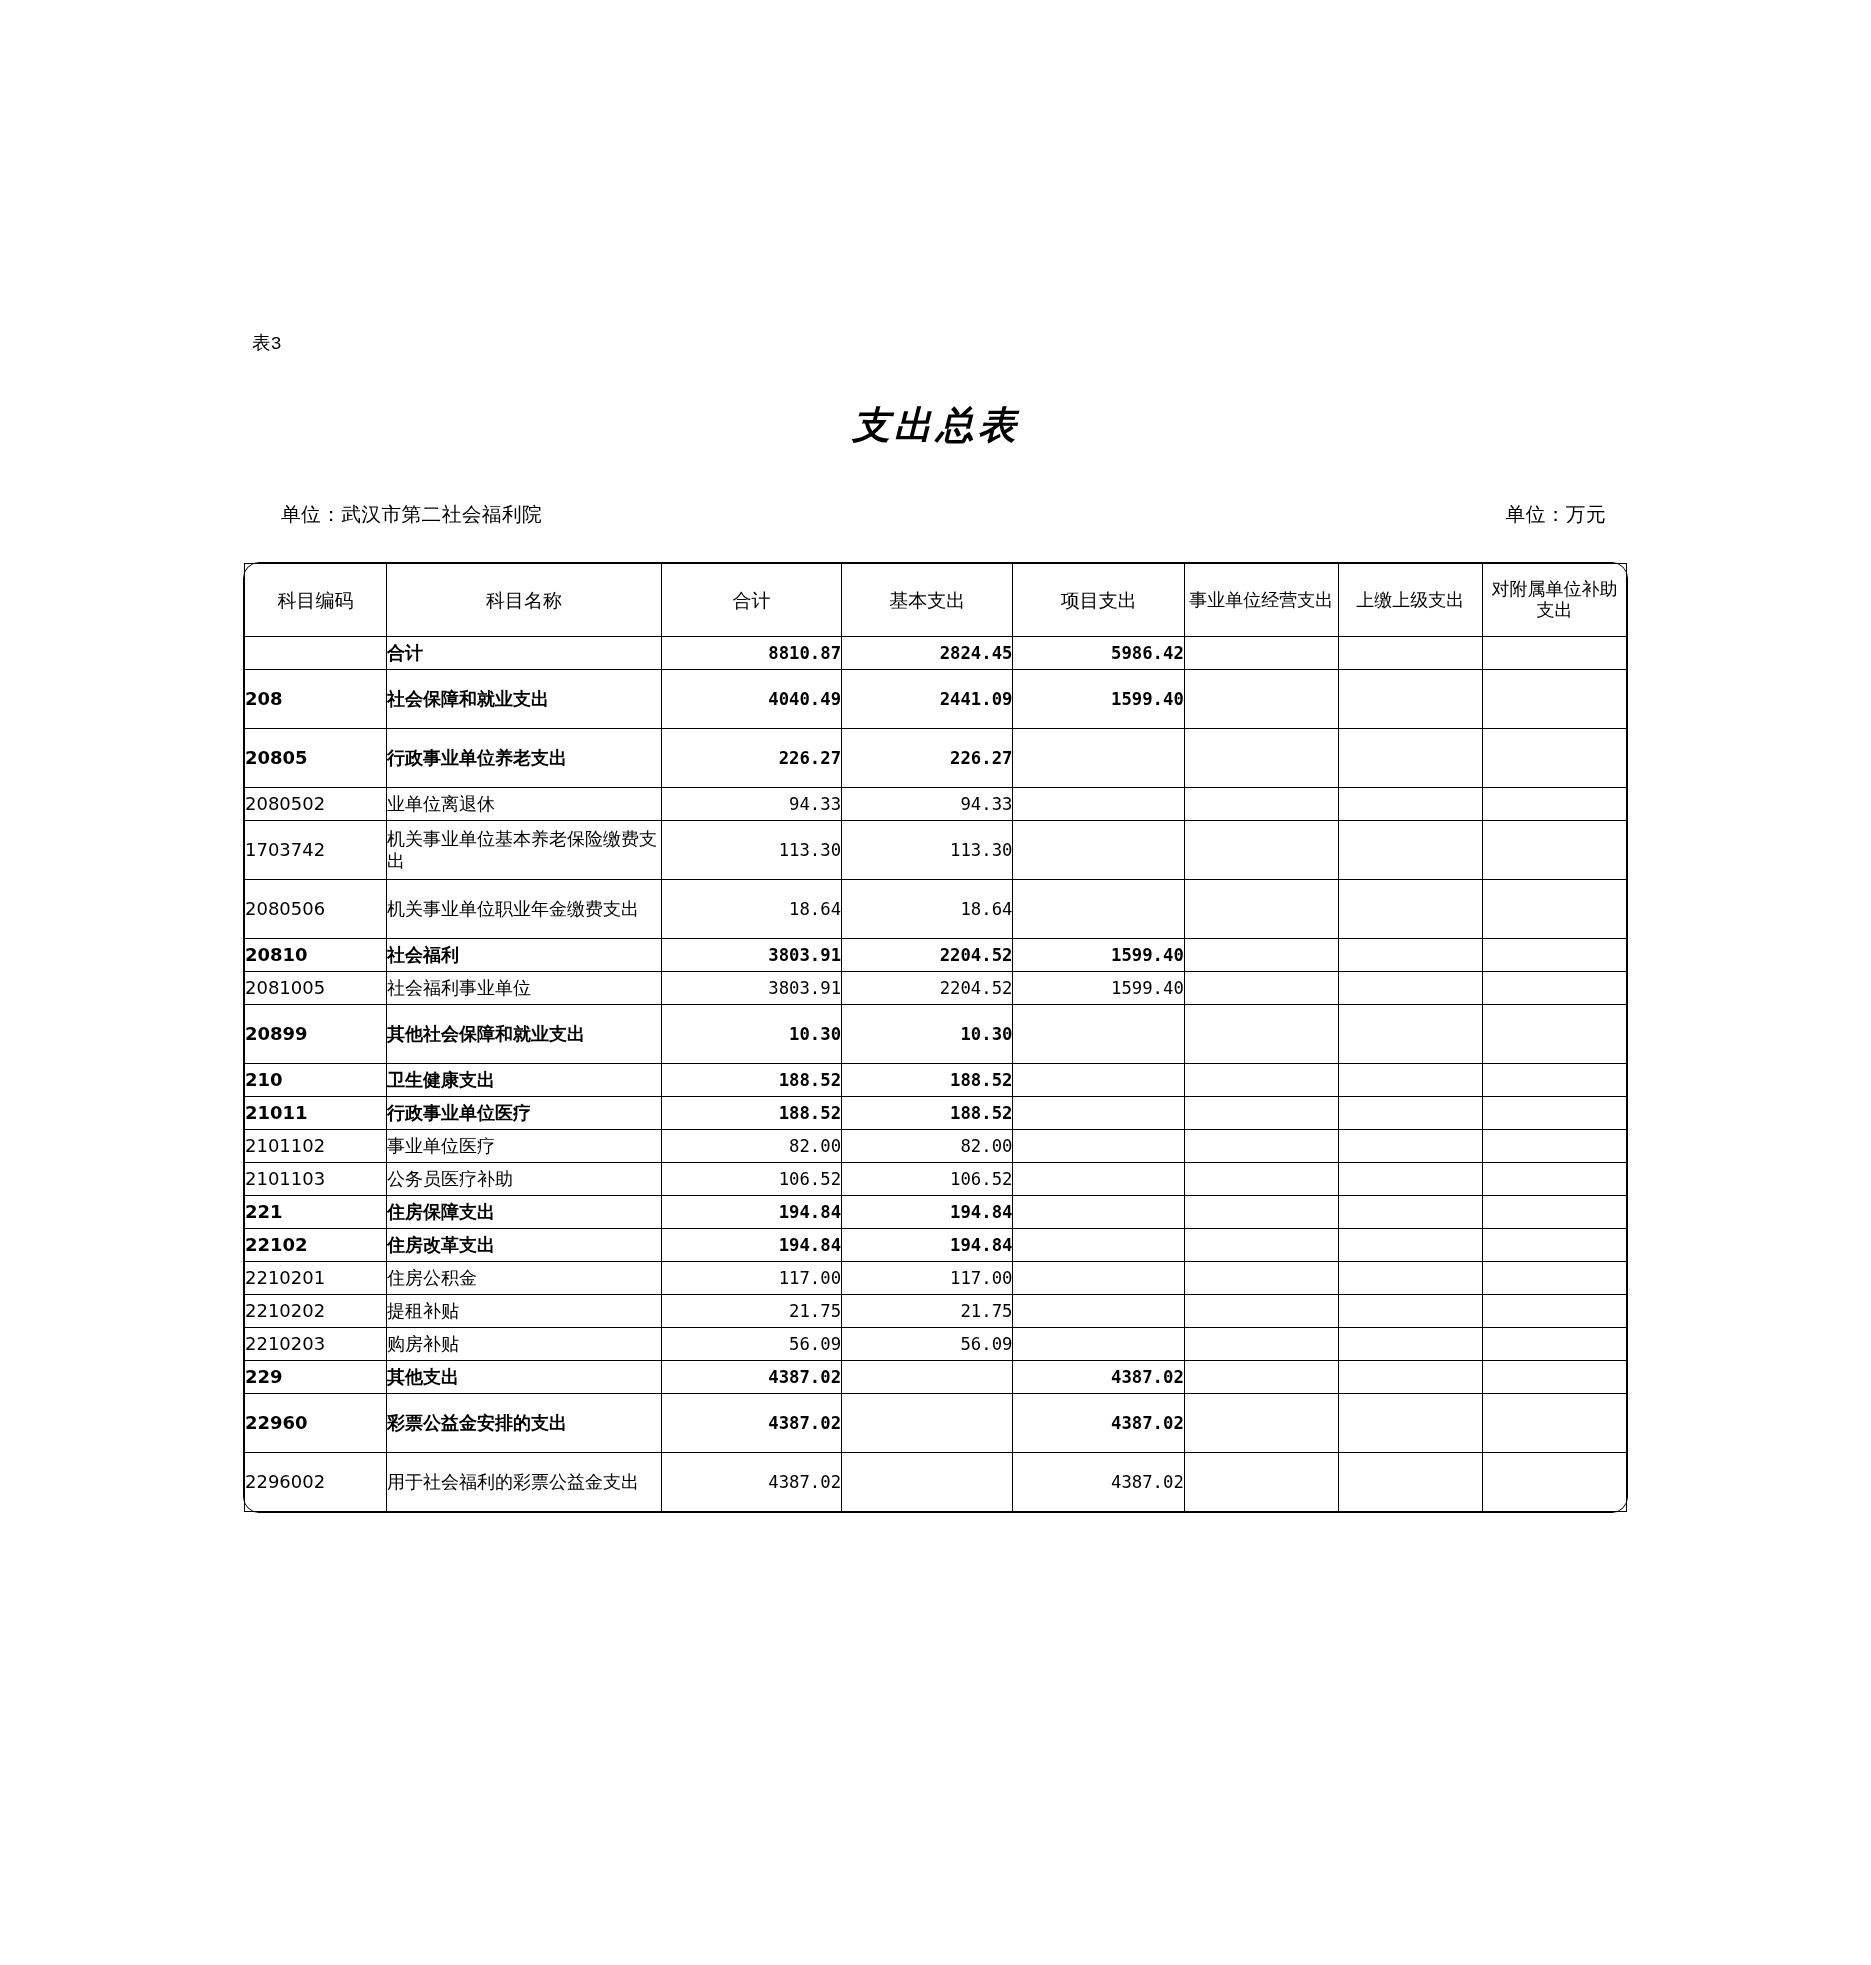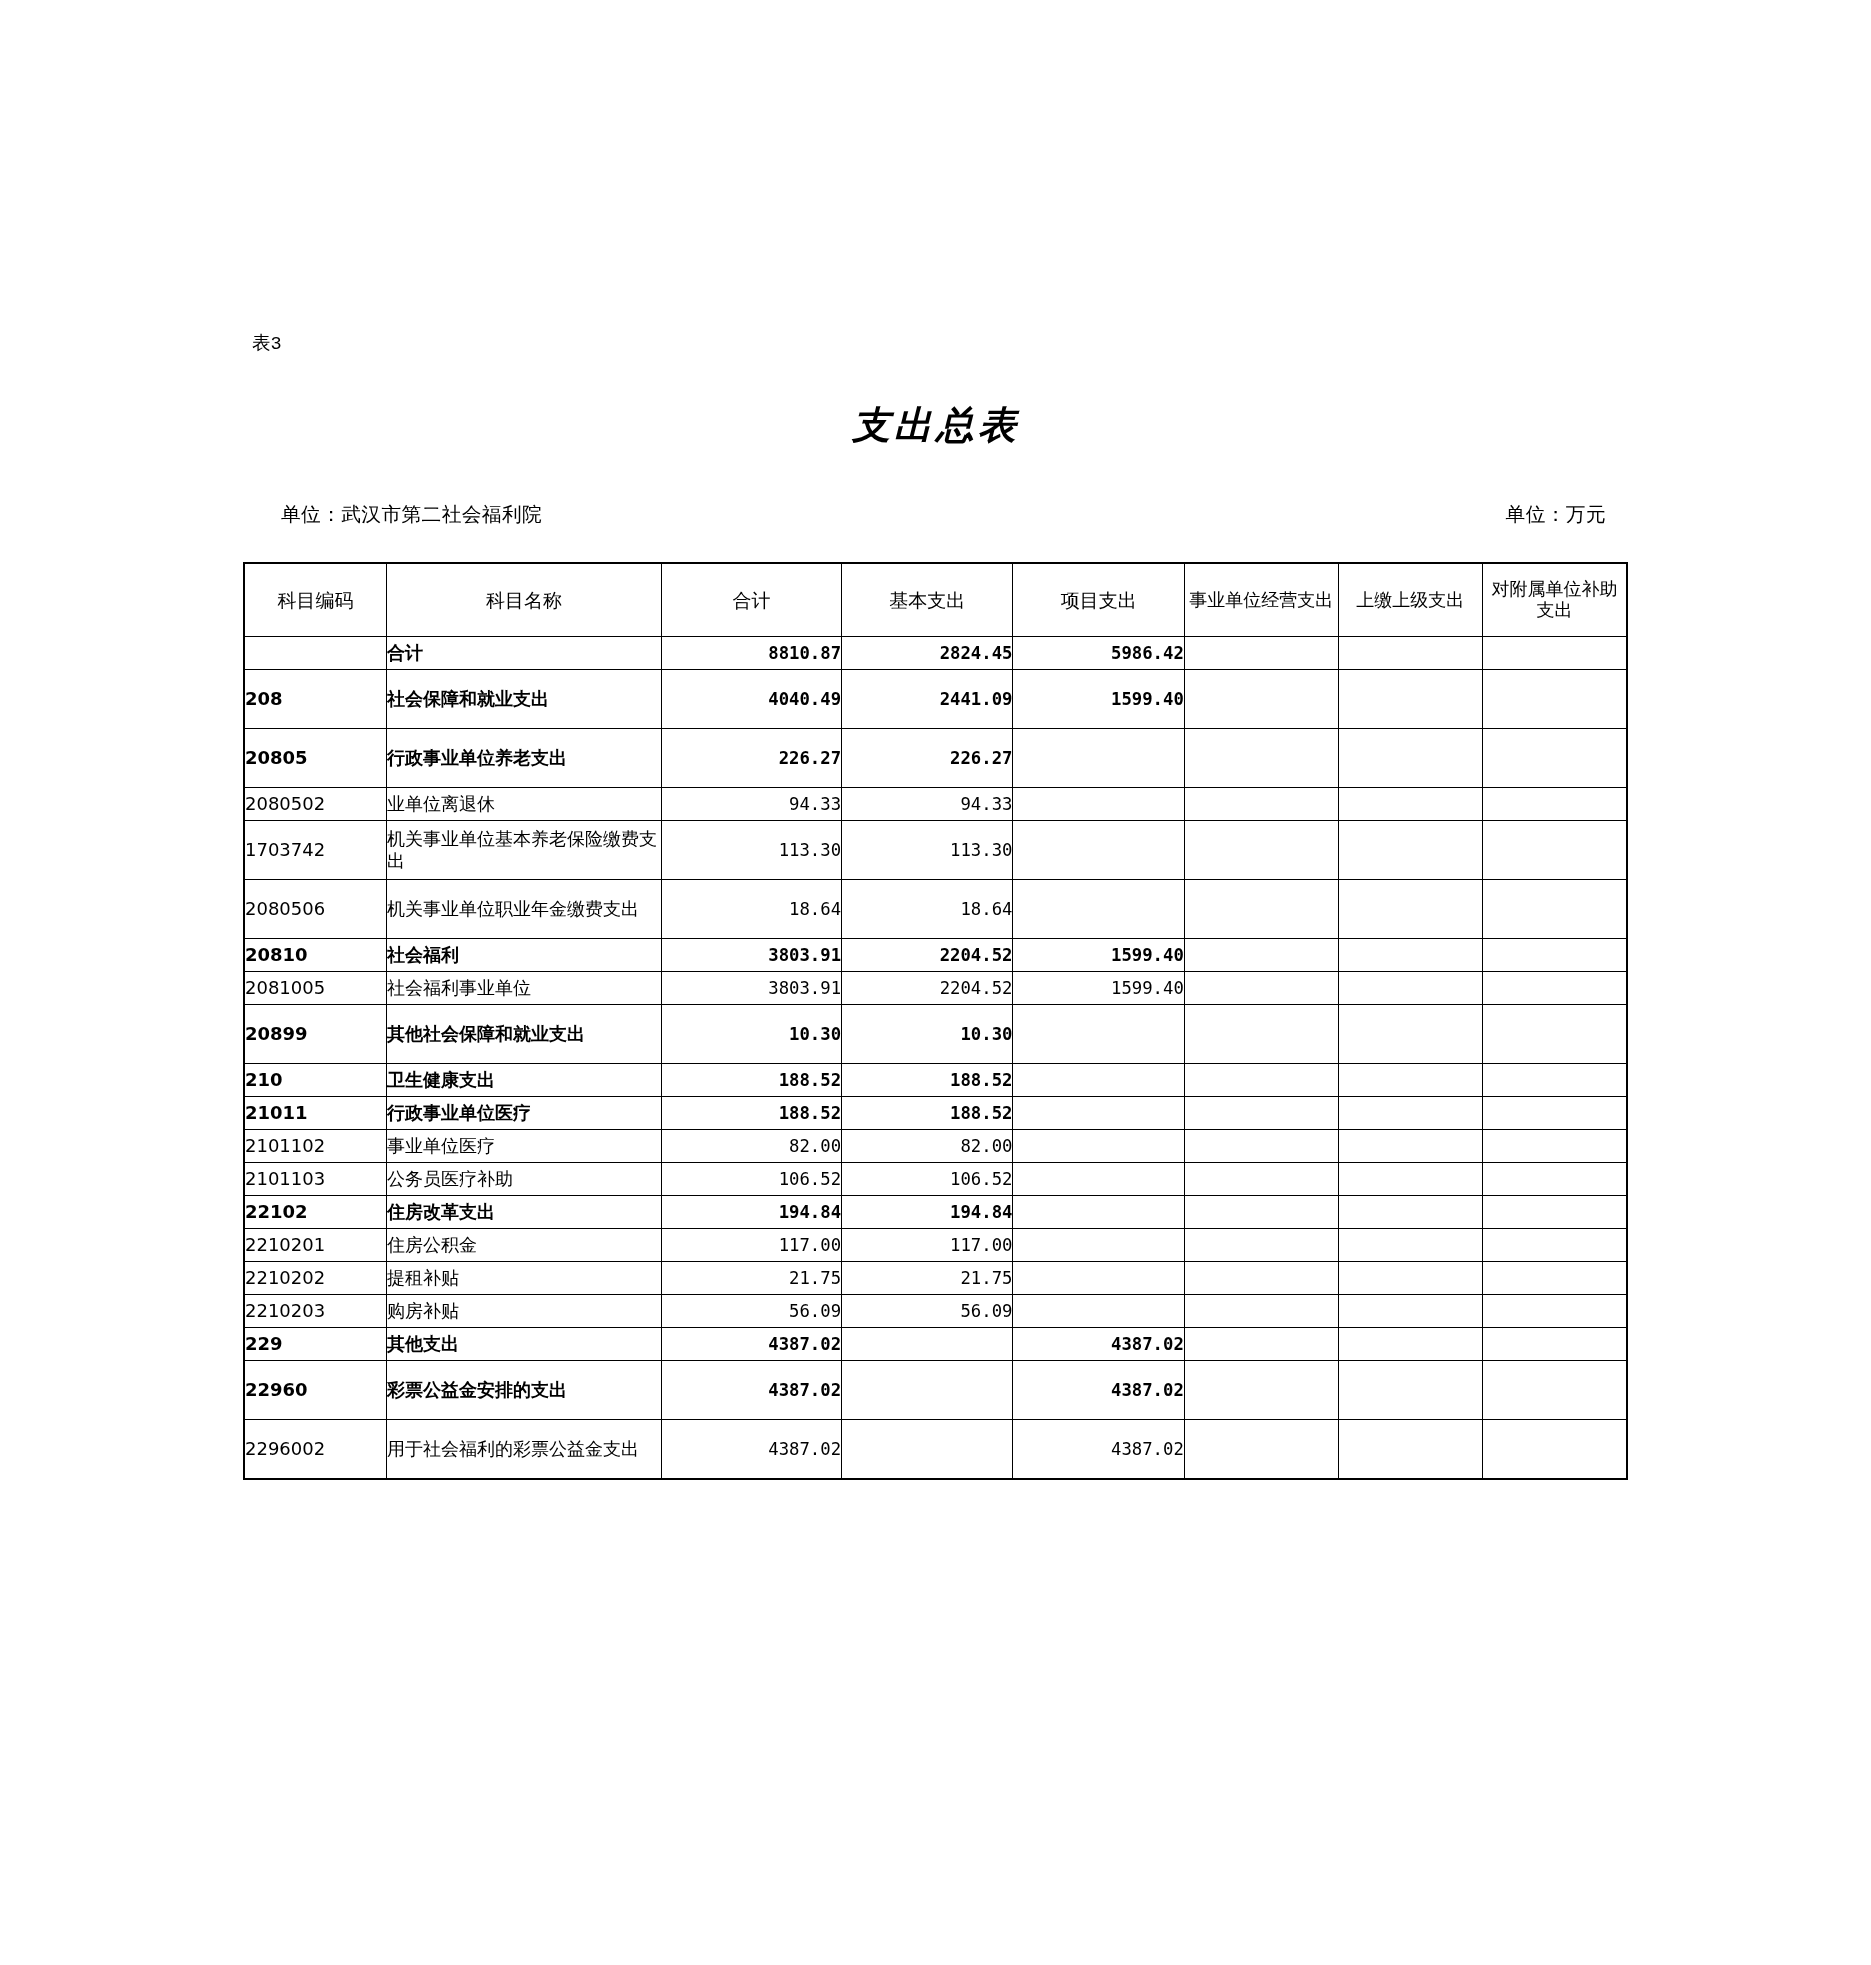--- a/index.html
+++ b/index.html
@@ -78,20 +78,21 @@
   }
   table.budget td, table.budget th {
     border: 1.2px solid #000;
     padding: 0;
     vertical-align: middle;
     font-weight: normal;
   }
   
   table.budget {
     outline: 1.2px solid #000;
+    border-radius: 15px;
   }
 
   
   col.c-code  { width: 130px; }
   col.c-name  { width: 252px; }
   col.c-total { width: 165px; }
   col.c-basic { width: 157px; }
   col.c-proj  { width: 157px; }
   col.c-oper  { width: 141px; }
   col.c-up    { width: 132px; }
@@ -309,20 +310,30 @@
             <td class="code">2101103</td>
             <td class="name">公务员医疗补助</td>
             <td class="num">106.52</td>
             <td class="num">106.52</td>
             <td class="num"></td>
             <td class="num"></td>
             <td class="num"></td>
             <td class="num"></td>
           </tr>
           <tr class="lvl">
+            <td class="code">221</td>
+            <td class="name">住房保障支出</td>
+            <td class="num">194.84</td>
+            <td class="num">194.84</td>
+            <td class="num"></td>
+            <td class="num"></td>
+            <td class="num"></td>
+            <td class="num"></td>
+          </tr>
+          <tr class="lvl">
             <td class="code">22102</td>
             <td class="name">住房改革支出</td>
             <td class="num">194.84</td>
             <td class="num">194.84</td>
             <td class="num"></td>
             <td class="num"></td>
             <td class="num"></td>
             <td class="num"></td>
           </tr>
           <tr>

